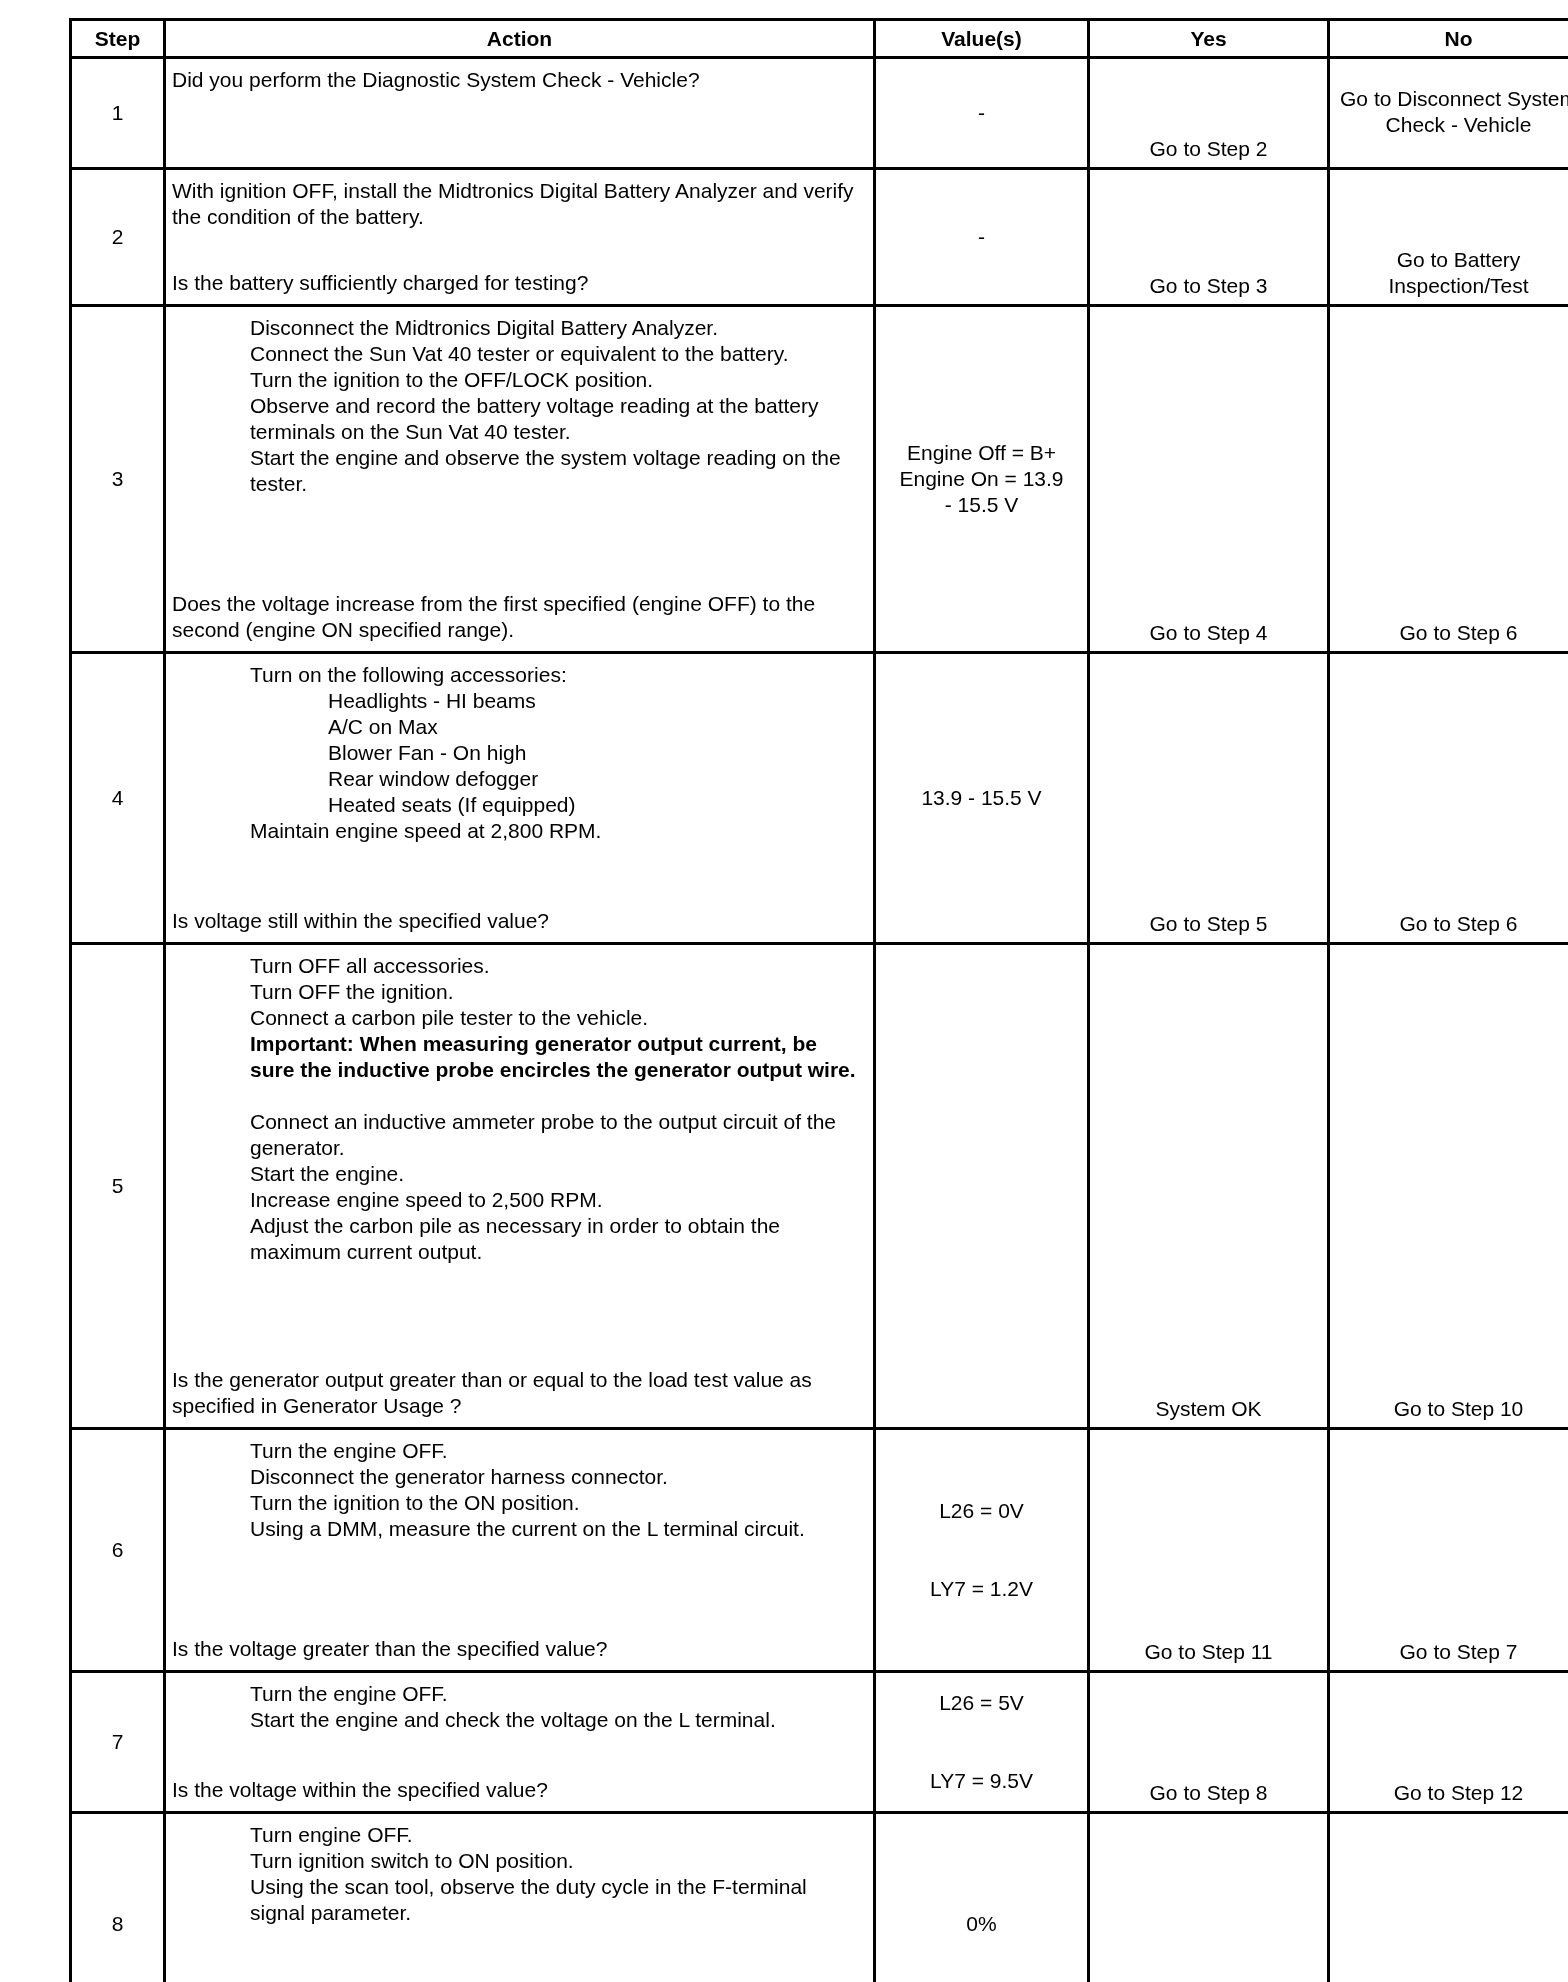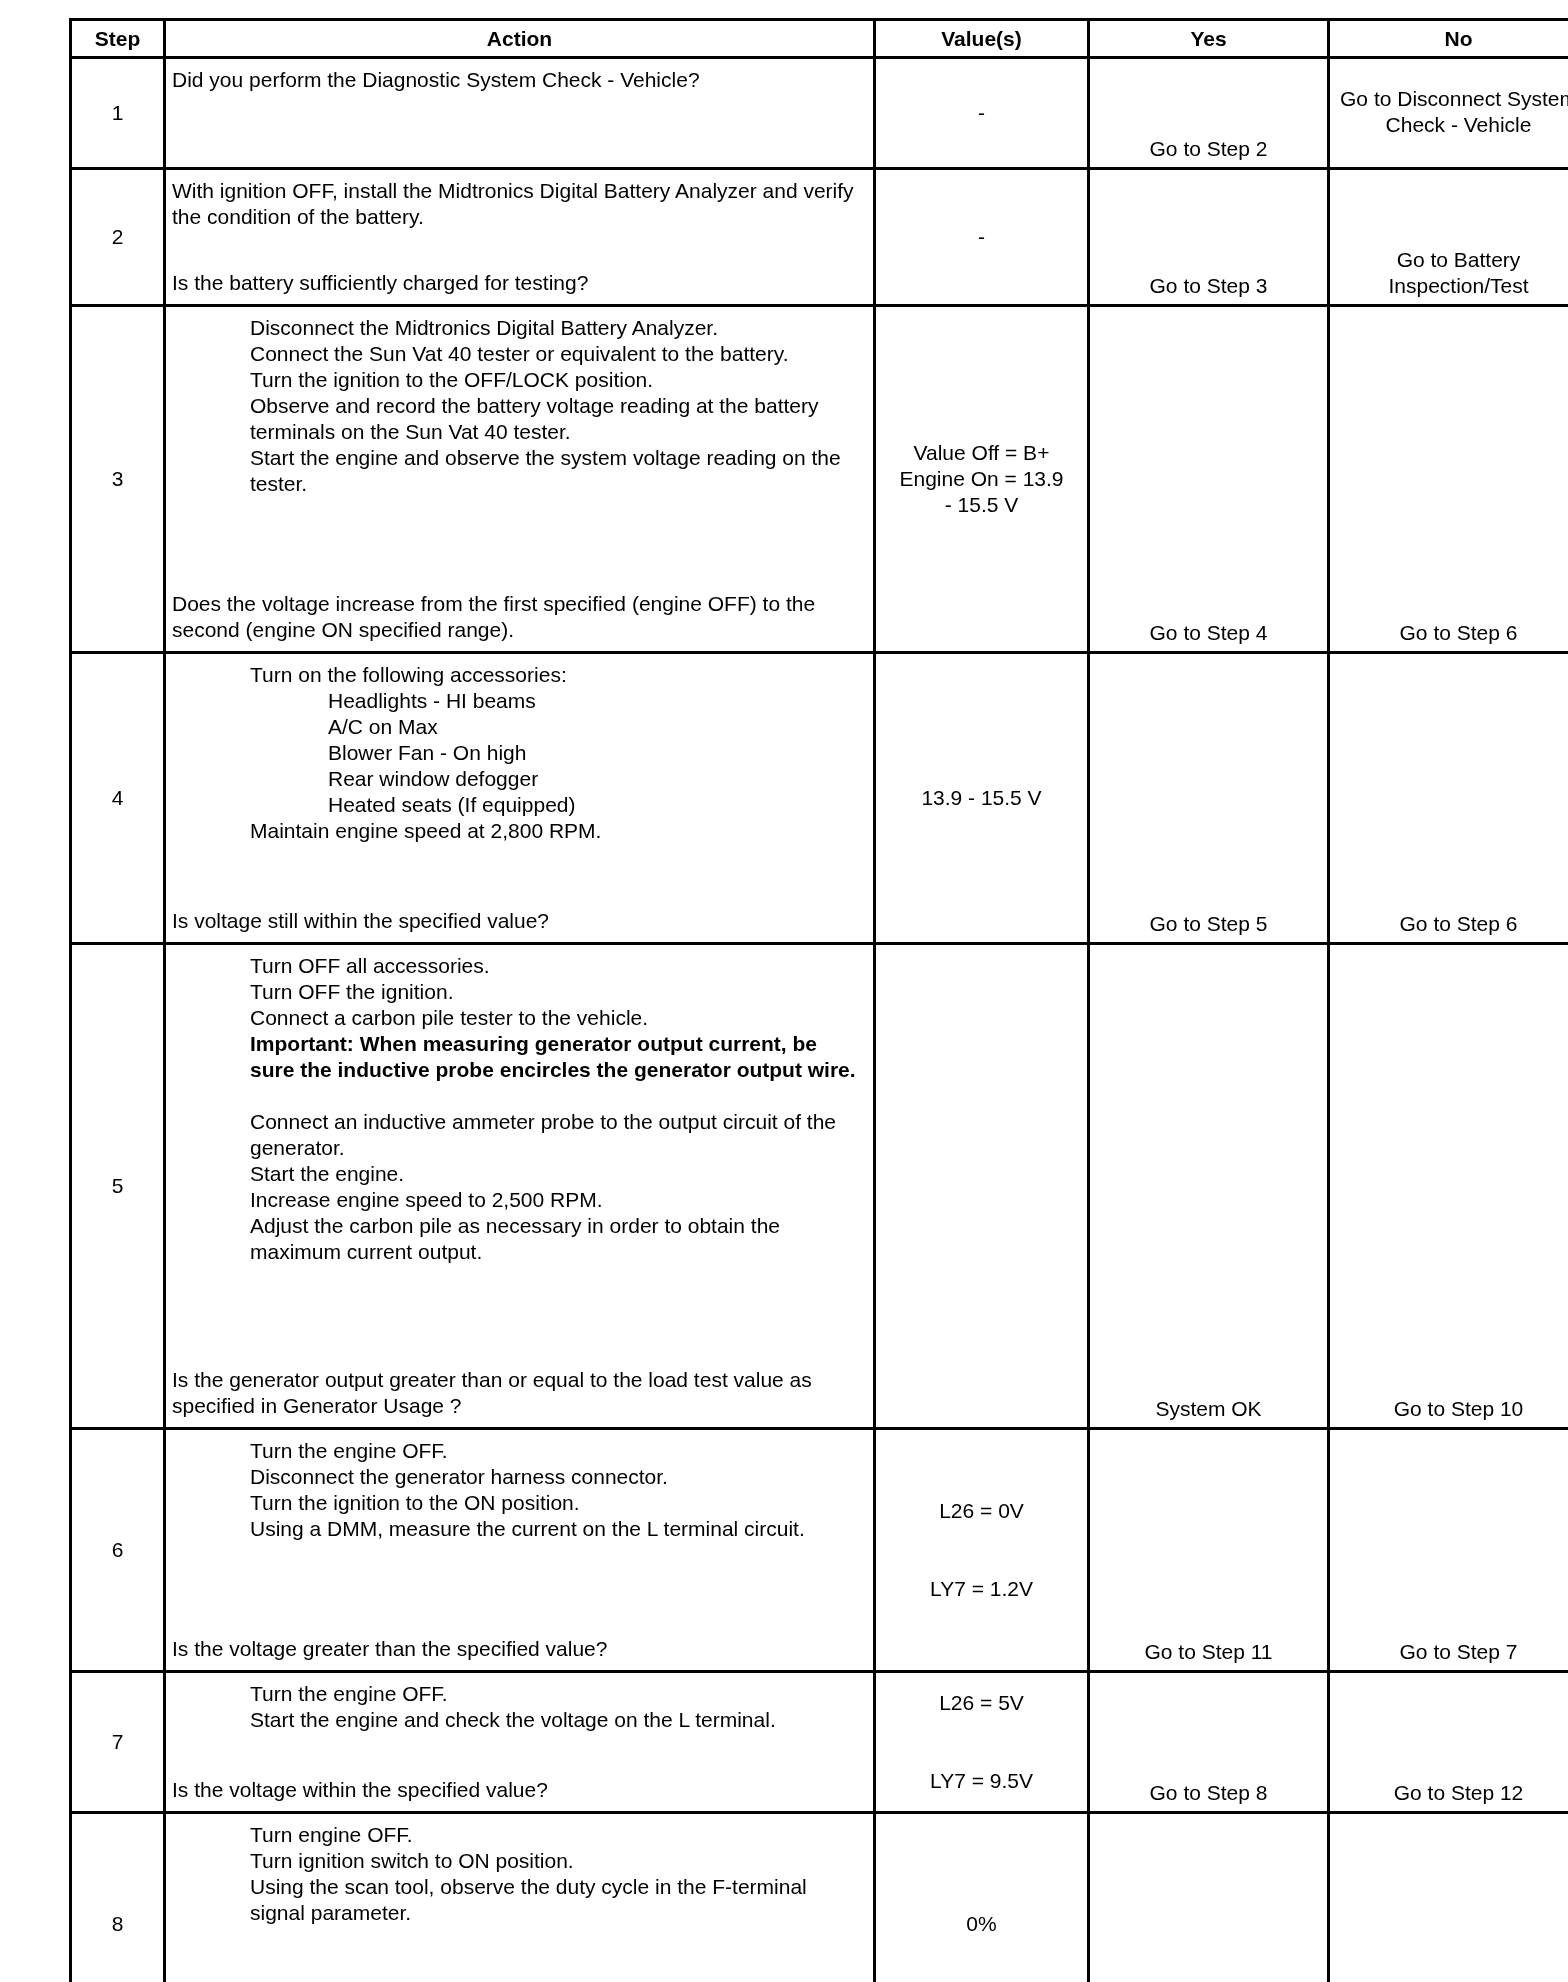--- a/index.html
+++ b/index.html
@@ -139,21 +139,21 @@
               <div class="line indent1">Disconnect the Midtronics Digital Battery Analyzer.</div>
               <div class="line indent1">Connect the Sun Vat 40 tester or equivalent to the battery.</div>
               <div class="line indent1">Turn the ignition to the OFF/LOCK position.</div>
               <div class="line indent1">Observe and record the battery voltage reading at the battery terminals on the Sun Vat 40 tester.</div>
               <div class="line indent1">Start the engine and observe the system voltage reading on the tester.</div>
             </div>
             <div class="question">Does the voltage increase from the first specified (engine OFF) to the second (engine ON specified range).</div>
           </div>
         </td>
         <td class="value-cell">
-          <div class="value-line">Value Off = B+</div>
+          <div class="value-line">Engine Off = B+</div>
           <div class="value-line">Engine On = 13.9</div>
           <div class="value-line">- 15.5 V</div>
         </td>
         <td class="yes-cell">Go to Step 4</td>
         <td class="no-cell">Go to Step 6</td>
       </tr>
       <tr class="r3">
         <td class="step-cell">4</td>
         <td class="action-cell">
           <div class="action-inner">

